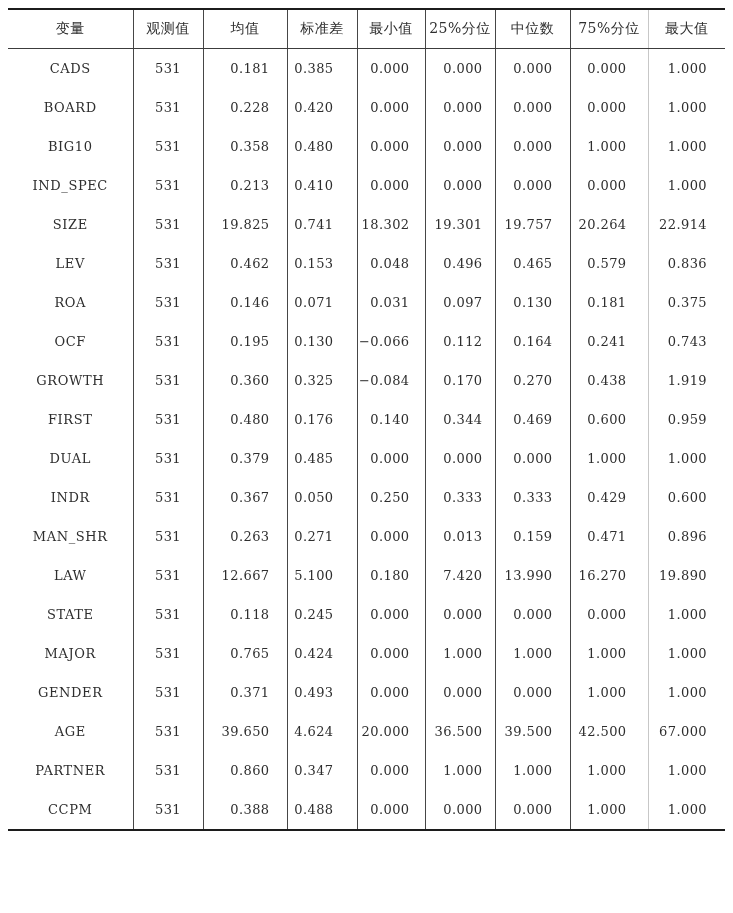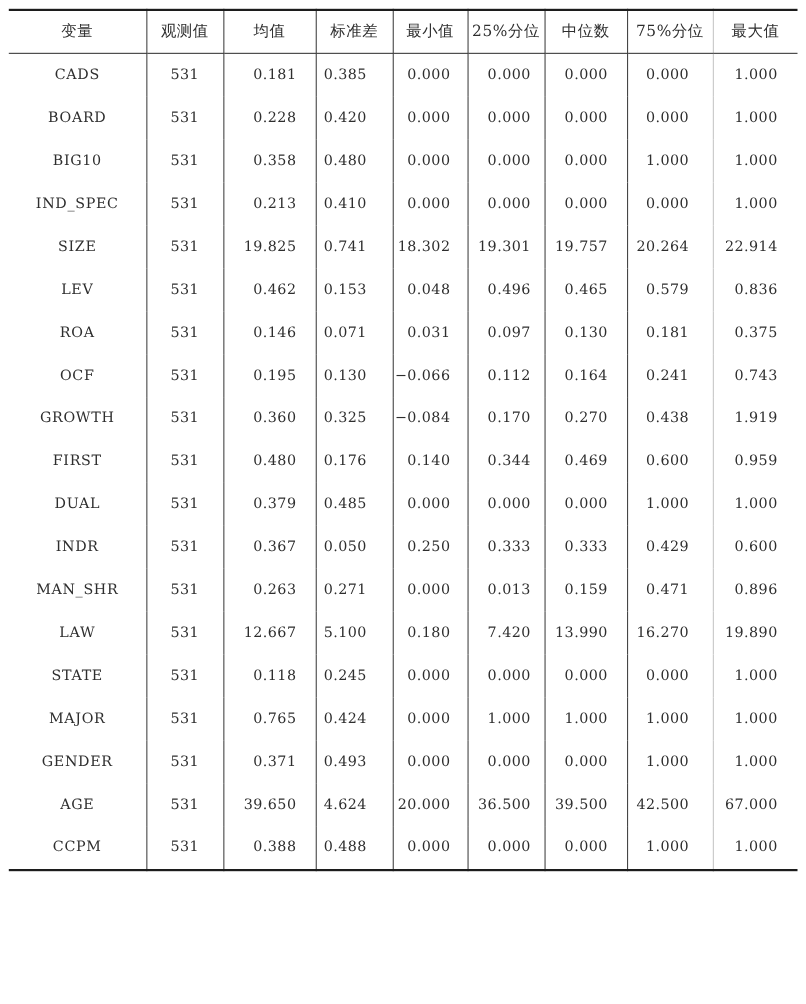--- a/index.html
+++ b/index.html
@@ -289,20 +289,31 @@
           <td>531</td>
           <td>39.650</td>
           <td>4.624</td>
           <td>20.000</td>
           <td>36.500</td>
           <td>39.500</td>
           <td>42.500</td>
           <td>67.000</td>
         </tr>
         <tr>
+          <td>PARTNER</td>
+          <td>531</td>
+          <td>0.860</td>
+          <td>0.347</td>
+          <td>0.000</td>
+          <td>1.000</td>
+          <td>1.000</td>
+          <td>1.000</td>
+          <td>1.000</td>
+        </tr>
+        <tr>
           <td>CCPM</td>
           <td>531</td>
           <td>0.388</td>
           <td>0.488</td>
           <td>0.000</td>
           <td>0.000</td>
           <td>0.000</td>
           <td>1.000</td>
           <td>1.000</td>
         </tr>

